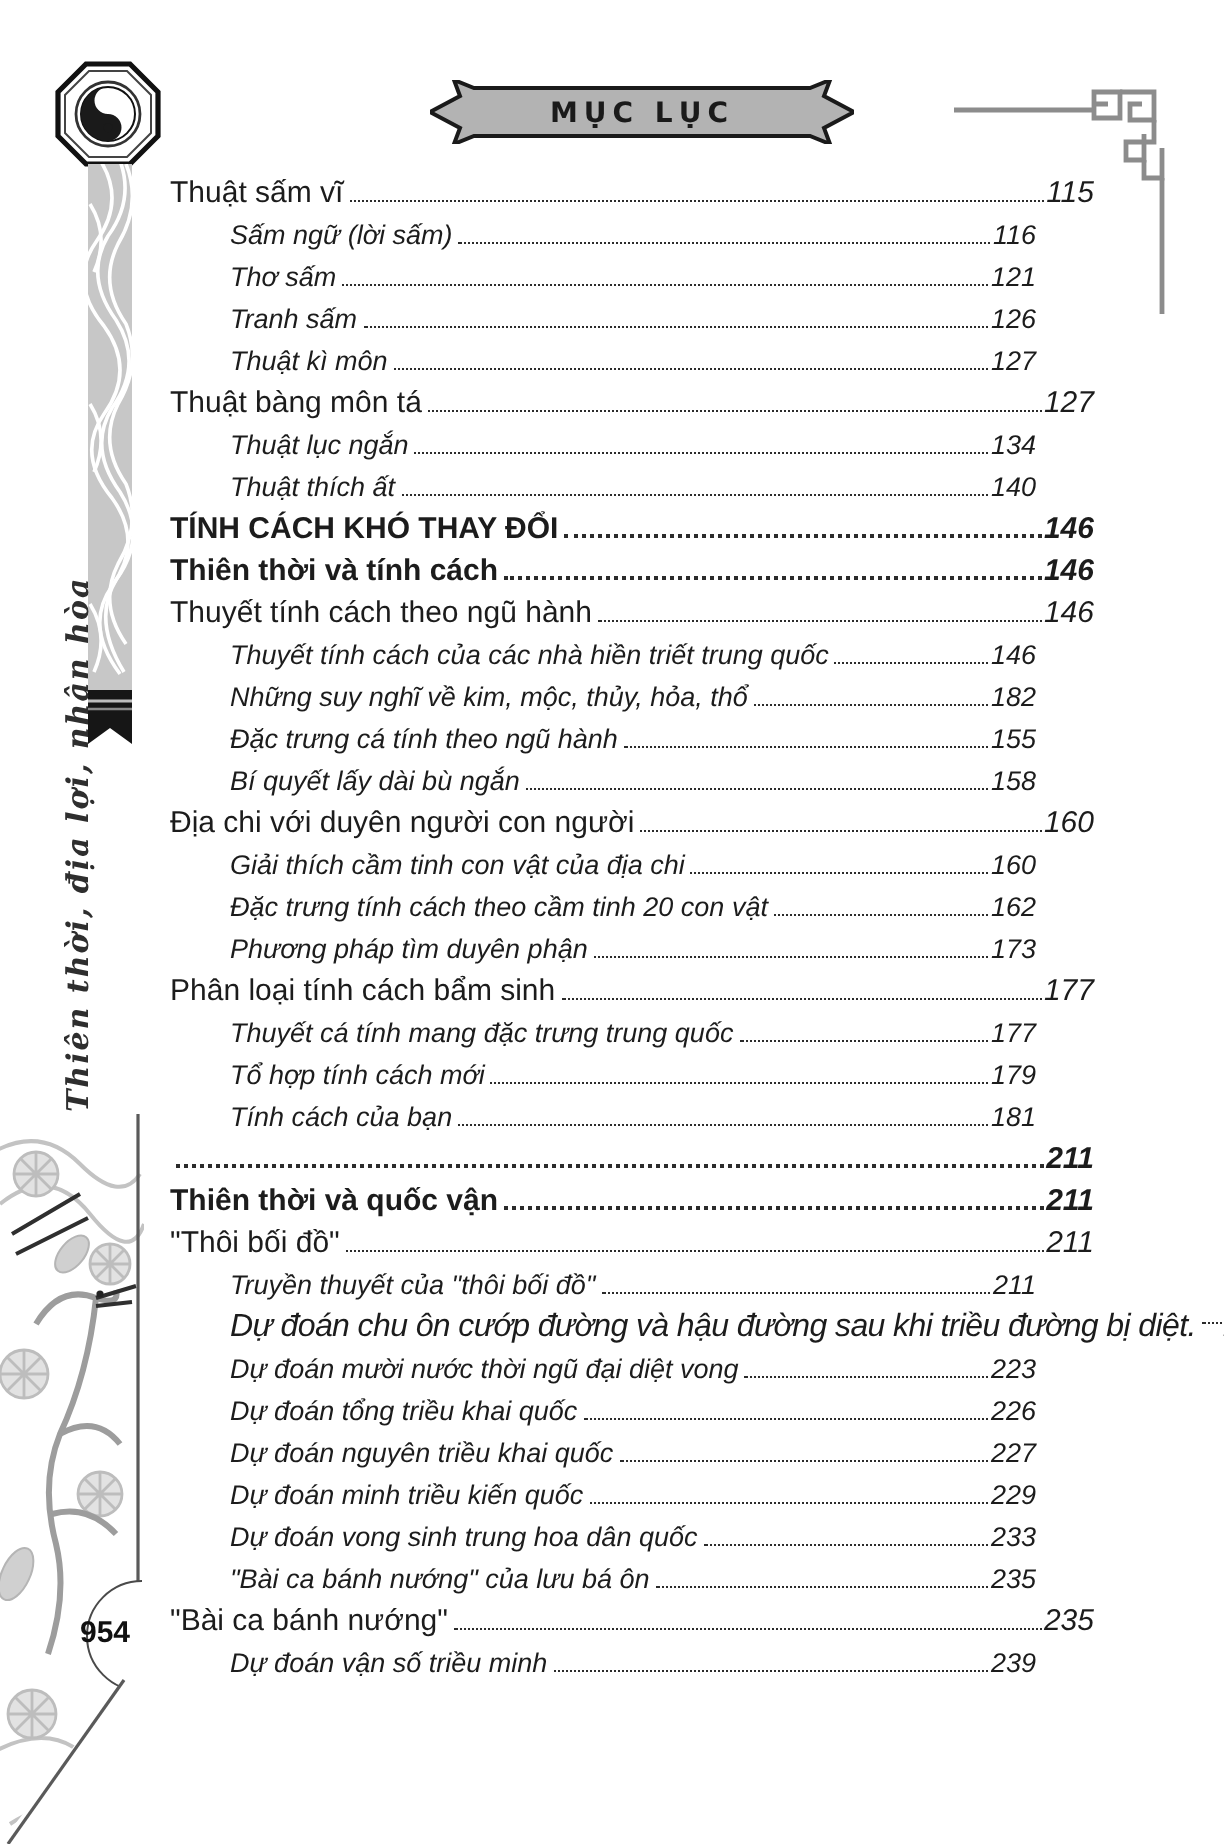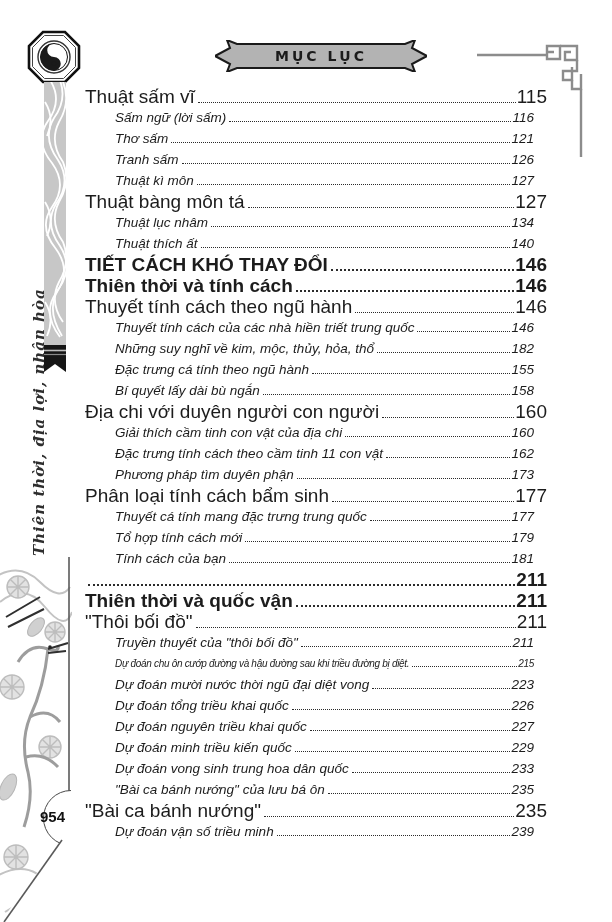--- a/index.html
+++ b/index.html
@@ -32,29 +32,29 @@
   
   .pattern-wrap{left:0;top:557px;width:72px;height:365px;}
   .notch-circle{left:43px;top:790px;width:56px;height:56px;border-radius:50%;
                 background:#fff;border:1.6px solid #4a4a4a;box-sizing:border-box;}
   .notch-mask{left:71px;top:786px;width:34px;height:66px;background:#fff;}
   .page-num{left:40px;top:808px;width:32px;
             font-weight:bold;font-size:15px;color:#111;}
 
   
   .toc{left:85px;top:86px;width:462px;}
-  .toc-row{display:flex;align-items:baseline;height:21px;font-size:19px;line-height:21px;
+  .toc-row{display:flex;align-items:baseline;height:21px;font-size:15px;line-height:21px;
            white-space:nowrap;}
   .toc-row .dots{flex:1 1 auto;border-bottom:1.7px dotted #2b2b2b;
                  margin:0 1px 4px 3px;min-width:10px;}
-  .toc-row .pg{flex:0 0 auto;}
+  .toc-row .pg{flex:0 0 auto;font-style:italic;}
   .toc-row.chapter,.toc-row.section{font-weight:bold;}
   .toc-row.chapter .dots,.toc-row.section .dots{border-bottom-width:2.1px;}
-  .toc-row.sub{font-style:italic;padding-left:30px;margin-right:13px;font-size:13.5px;}
-  .toc-row.condensed{font-size:10px;letter-spacing:-0.3px;}
+  .toc-row.sub{font-style:italic;padding-left:30px;margin-right:29px;font-size:13.5px;}
+  .toc-row.condensed{font-size:16px;letter-spacing:-0.3px;align-items:center;}
   .lbl{flex:0 0 auto;}
 </style>
 </head>
 <body>
 
 <div class="page">
 
   <svg class="abs badge-wrap" viewBox="0 0 54 54">
     <polygon points="16,2 38,2 52,16 52,38 38,52 16,52 2,38 2,16" fill="#ffffff" stroke="#111" stroke-width="2.6"></polygon>
     <polygon points="17.5,5.5 36.5,5.5 48.5,17.5 48.5,36.5 36.5,48.5 17.5,48.5 5.5,36.5 5.5,17.5" fill="none" stroke="#444" stroke-width="1"></polygon>
@@ -187,31 +187,31 @@
         <span class="lbl">Thuật kì môn</span>
         <span class="dots"></span>
         <span class="pg">127</span>
       </div>
       <div class="toc-row entry">
         <span class="lbl">Thuật bàng môn tá</span>
         <span class="dots"></span>
         <span class="pg">127</span>
       </div>
       <div class="toc-row sub">
-        <span class="lbl">Thuật lục nhâm</span>
+        <span class="lbl">Thuật lục ngắn</span>
         <span class="dots"></span>
         <span class="pg">134</span>
       </div>
       <div class="toc-row sub">
         <span class="lbl">Thuật thích ất</span>
         <span class="dots"></span>
         <span class="pg">140</span>
       </div>
       <div class="toc-row chapter">
-        <span class="lbl">TIẾT CÁCH KHÓ THAY ĐỔI</span>
+        <span class="lbl">TÍNH CÁCH KHÓ THAY ĐỔI</span>
         <span class="dots"></span>
         <span class="pg">146</span>
       </div>
       <div class="toc-row section">
         <span class="lbl">Thiên thời và tính cách</span>
         <span class="dots"></span>
         <span class="pg">146</span>
       </div>
       <div class="toc-row entry">
         <span class="lbl">Thuyết tính cách theo ngũ hành</span>
@@ -242,21 +242,21 @@
         <span class="lbl">Địa chi với duyên người con người</span>
         <span class="dots"></span>
         <span class="pg">160</span>
       </div>
       <div class="toc-row sub">
         <span class="lbl">Giải thích cầm tinh con vật của địa chi</span>
         <span class="dots"></span>
         <span class="pg">160</span>
       </div>
       <div class="toc-row sub">
-        <span class="lbl">Đặc trưng tính cách theo cầm tinh 11 con vật</span>
+        <span class="lbl">Đặc trưng tính cách theo cầm tinh 20 con vật</span>
         <span class="dots"></span>
         <span class="pg">162</span>
       </div>
       <div class="toc-row sub">
         <span class="lbl">Phương pháp tìm duyên phận</span>
         <span class="dots"></span>
         <span class="pg">173</span>
       </div>
       <div class="toc-row entry">
         <span class="lbl">Phân loại tính cách bẩm sinh</span>

